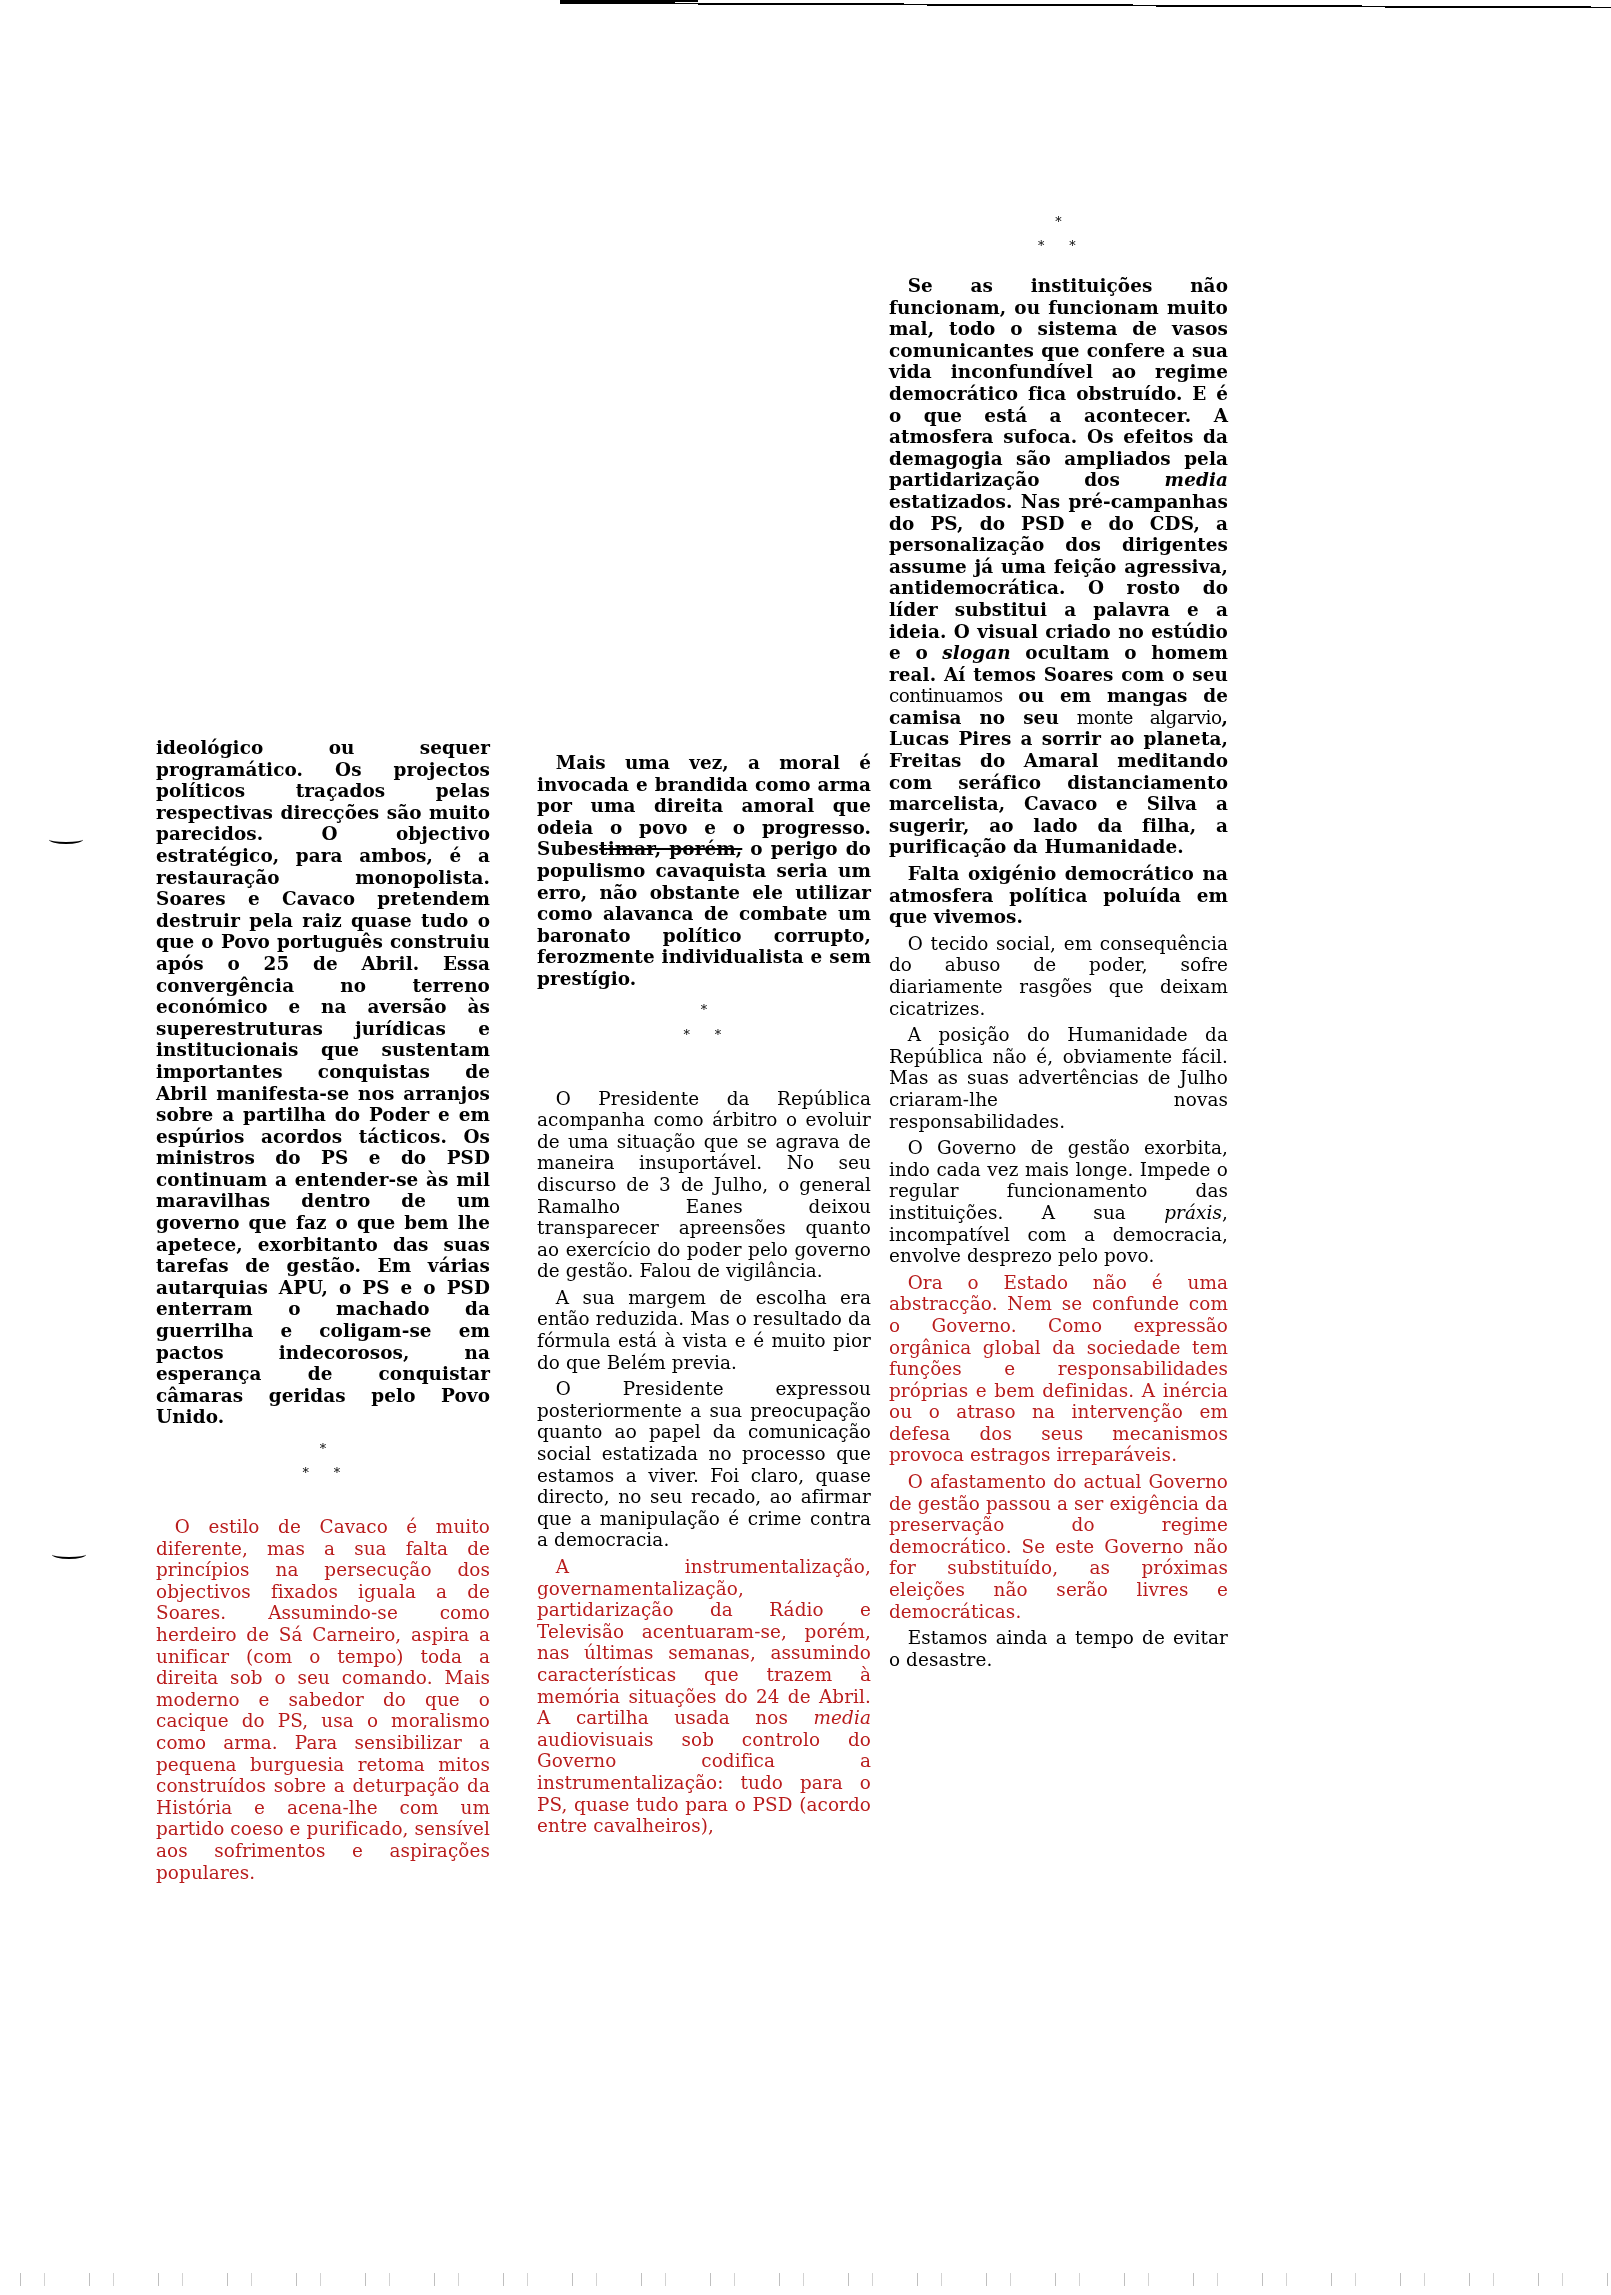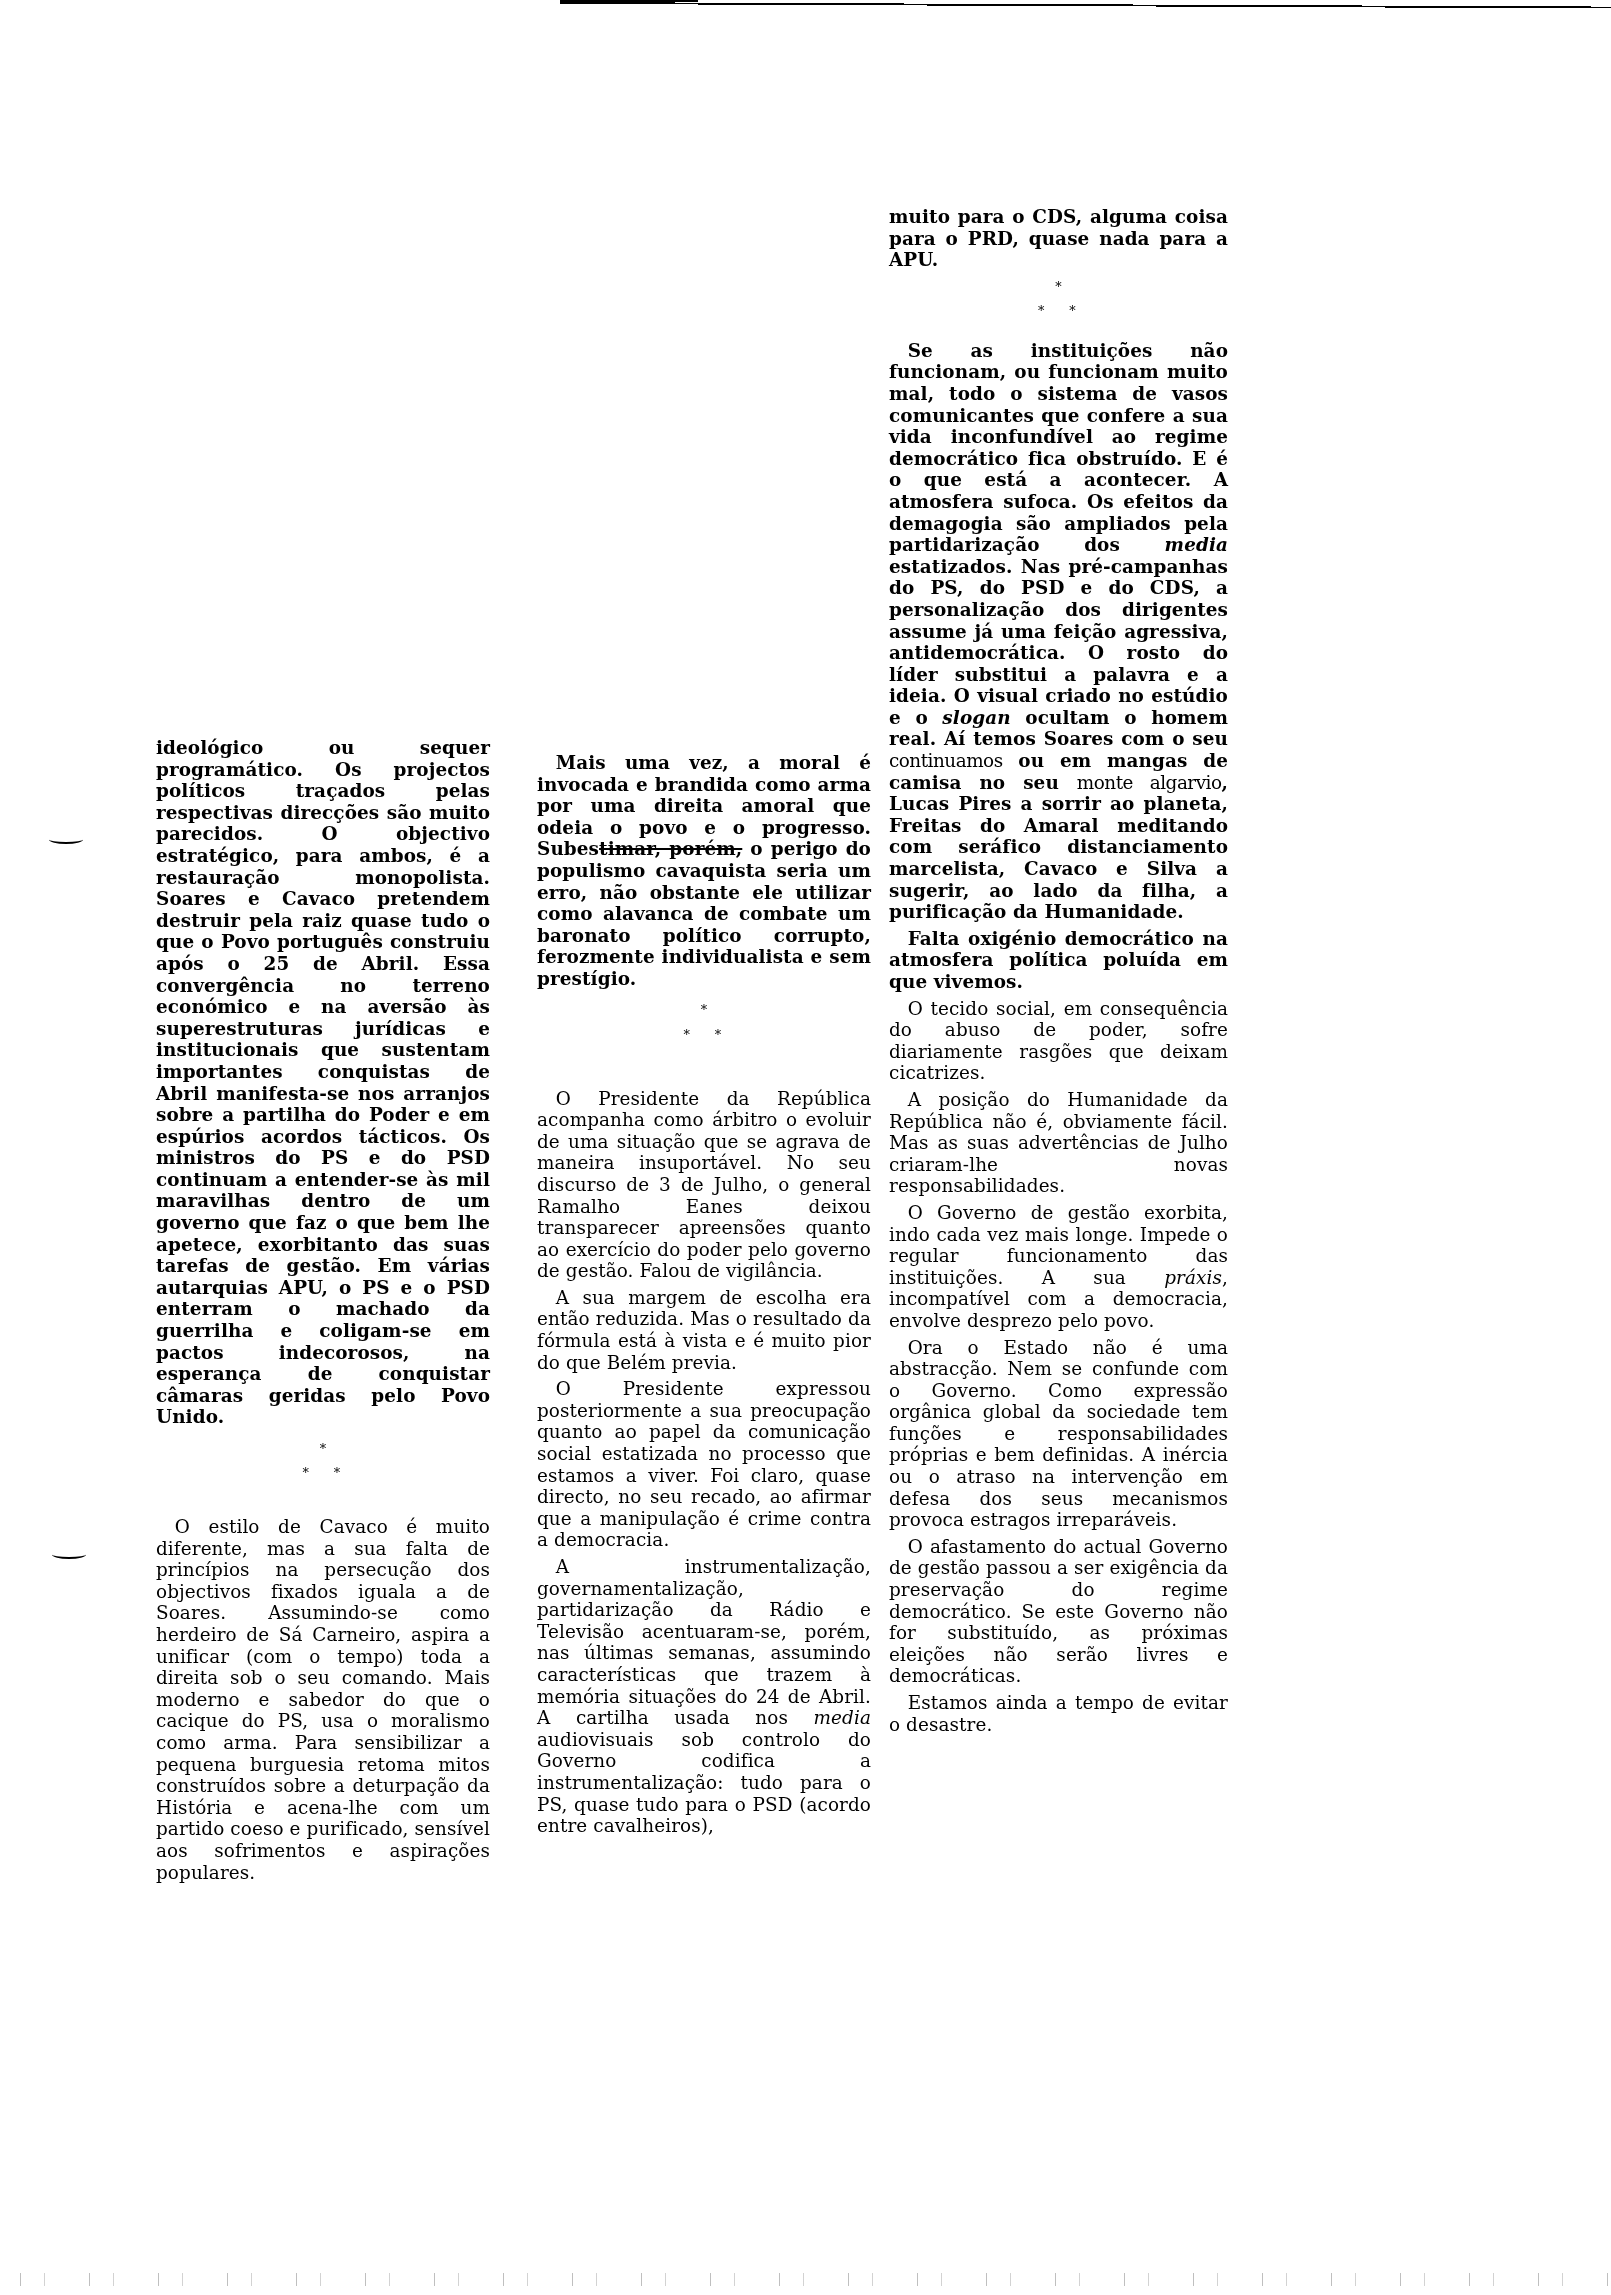--- a/index.html
+++ b/index.html
@@ -23,21 +23,21 @@
     letter-spacing: 0.1px;
   }
   .col1 { left: 156px; top: 737px; }
   .col2 { left: 537px; top: 752px; width: 334px; }
   .col3 { left: 889px; top: 206px; width: 339px; }
 
   .column p { margin: 0; text-indent: 0; }
   .column p.indent { text-indent: 18.7px; }
   .column p + p { margin-top: 5px; }
   .bold { font-weight: bold; }
-  .faded { color: #000000; }
+  .faded { color: #b91c1c; }
 
   .stars {
     position: relative; height: 88px; width: 100%;
     font-size: 12.8px; line-height: 12.8px;
   }
   .stars .s { position: absolute; }
   .stars .s1 { left: 50%; top: 14.7px; transform: translateX(-50%); }
   .stars .s2 { left: calc(50% - 20.6px); top: 39px; }
   .stars .s3 { left: calc(50% + 10.8px); top: 39px; }
 
@@ -81,21 +81,20 @@
     <span class="s s2">*</span>
     <span class="s s3">*</span>
   </div>
   <p class="indent">O Presidente da República acompanha como árbitro o evoluir de uma situação que se agrava de maneira insuportável. No seu discurso de 3 de Julho, o general Ramalho Eanes deixou transparecer apreensões quanto ao exercício do poder pelo governo de gestão. Falou de vigilância.</p>
   <p class="indent">A sua margem de escolha era então reduzida. Mas o resultado da fórmula está à vista e é muito pior do que Belém previa.</p>
   <p class="indent">O Presidente expressou posteriormente a sua preocupação quanto ao papel da comunicação social estatizada no processo que estamos a viver. Foi claro, quase directo, no seu recado, ao afirmar que a manipulação é crime contra a democracia.</p>
   <p class="indent faded"><span>A instrumentalização, governamentalização, partidarização da Rádio e Televisão acentuaram-se, porém, nas últimas semanas, assumindo características que trazem à memória situações do 24 de Abril. A cartilha usada nos </span><em>media</em><span> audiovisuais sob controlo do Governo codifica a instrumentalização: tudo para o PS, quase tudo para o PSD (acordo entre cavalheiros),</span></p>
 </div>
 
 <div class="column col3">
-  <p class="bold">muito para o CDS, alguma coisa para o PRD, quase nada para a APU.</p>
   <div class="stars" style="height:69px;">
     <span class="s s1" style="top:9.8px;">*</span>
     <span class="s s2" style="top:34px;">*</span>
     <span class="s s3" style="top:34px;">*</span>
   </div>
   <p class="indent bold"><span>Se as instituições não funcionam, ou funcionam muito mal, todo o sistema de vasos comunicantes que confere a sua vida inconfundível ao regime democrático fica obstruído. E é o que está a acontecer. A atmosfera sufoca. Os efeitos da demagogia são ampliados pela partidarização dos </span><em>media</em><span> estatizados. Nas pré-campanhas do PS, do PSD e do CDS, a personalização dos dirigentes assume já uma feição agressiva, antidemocrática. O rosto do líder substitui a palavra e a ideia. O visual criado no estúdio e o </span><em>slogan</em><span> ocultam o homem real. Aí temos Soares com o seu </span><span class="heavy">continuamos</span><span> ou em mangas de camisa no seu </span><span class="heavy">monte algarvio</span><span>, Lucas Pires a sorrir ao planeta, Freitas do Amaral meditando com seráfico distanciamento marcelista, Cavaco e Silva a sugerir, ao lado da filha, a purificação da Humanidade.</span></p>
   <p class="indent bold">Falta oxigénio democrático na atmosfera política poluída em que vivemos.</p>
   <p class="indent">O tecido social, em consequência do abuso de poder, sofre diariamente rasgões que deixam cicatrizes.</p>
   <p class="indent">A posição do Humanidade da República não é, obviamente fácil. Mas as suas advertências de Julho criaram-lhe novas responsabilidades.</p>
   <p class="indent"><span>O Governo de gestão exorbita, indo cada vez mais longe. Impede o regular funcionamento das instituições. A sua </span><em>práxis</em><span>, incompatível com a democracia, envolve desprezo pelo povo.</span></p>

